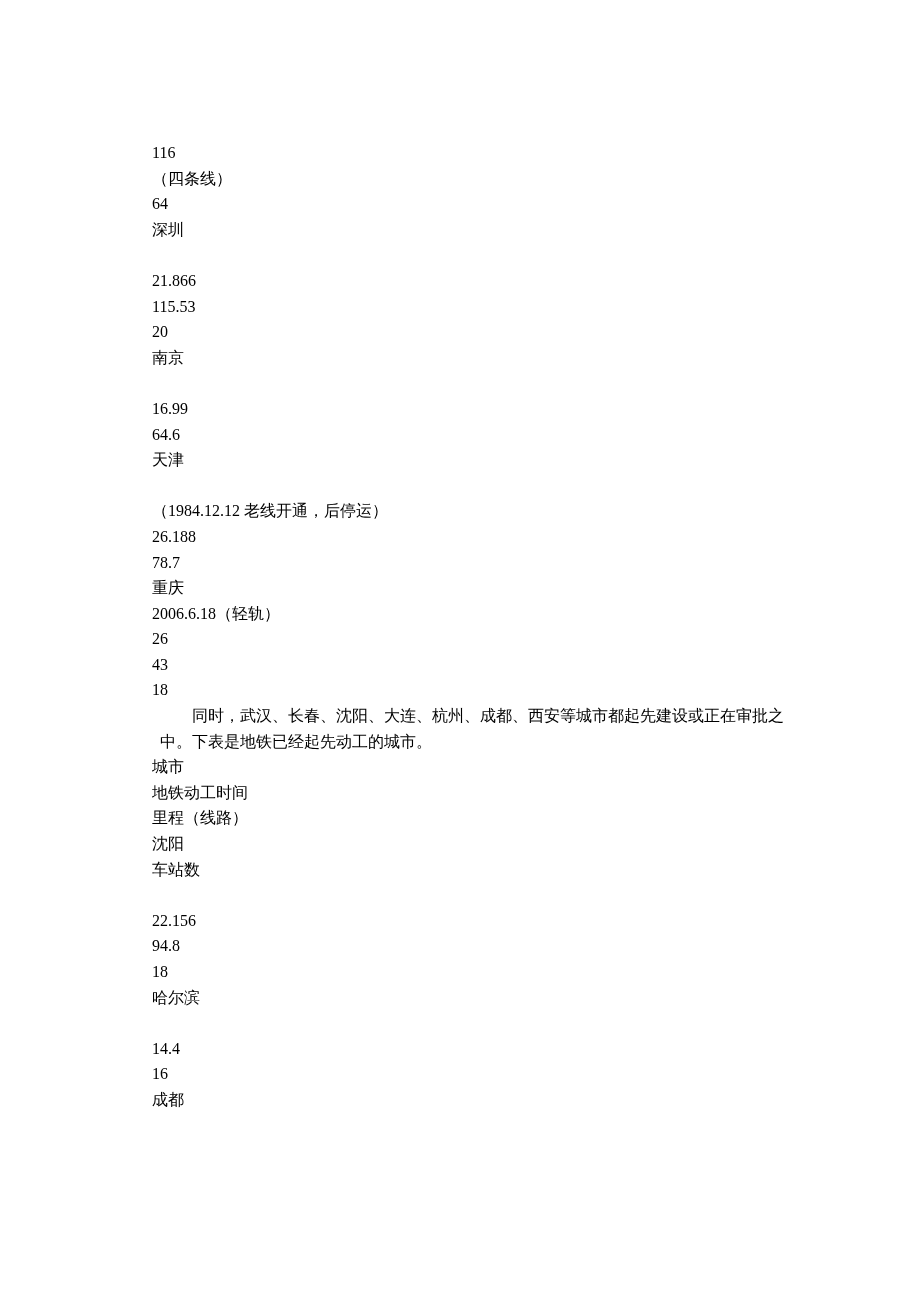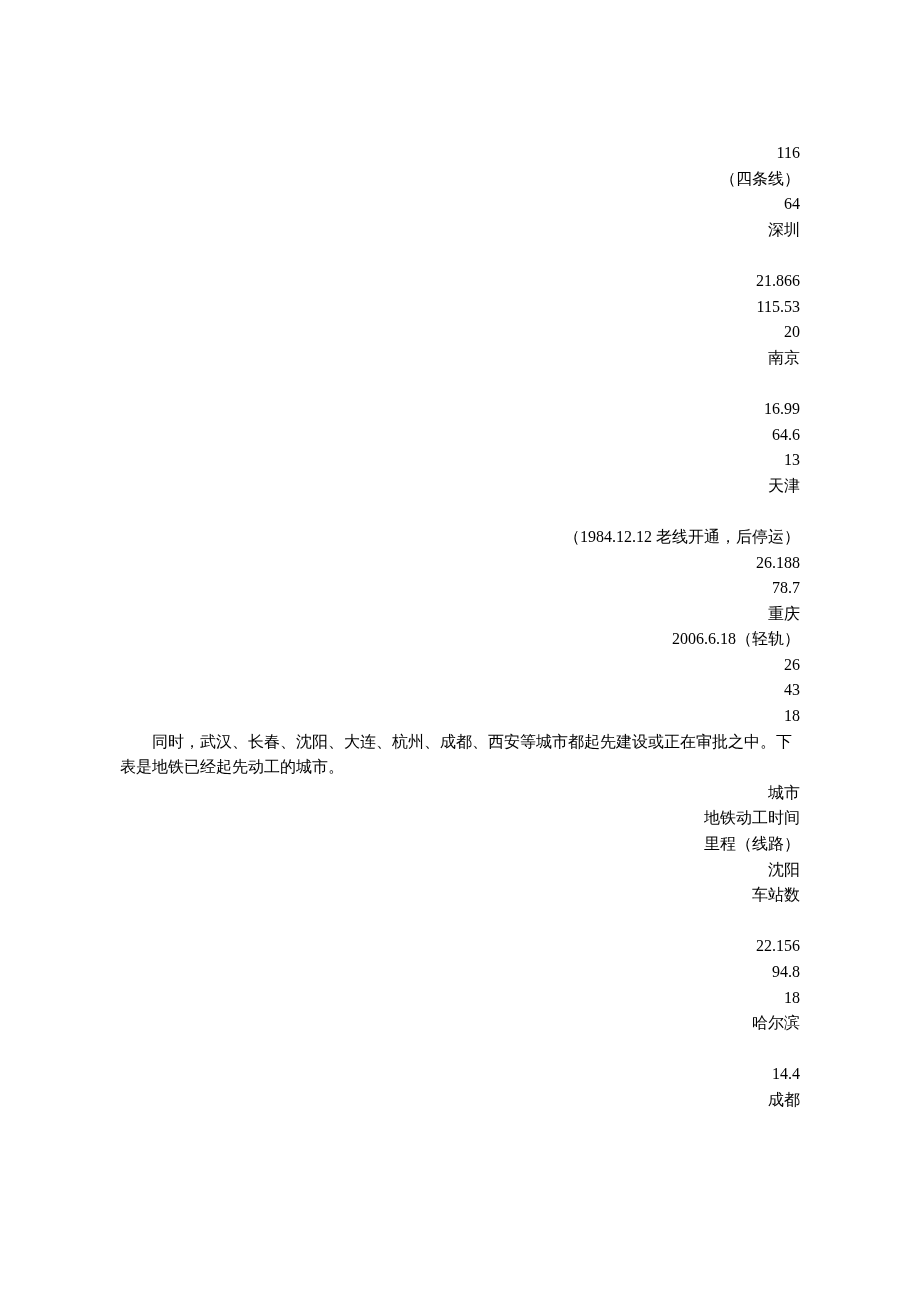--- a/index.html
+++ b/index.html
@@ -15,24 +15,24 @@
     width: 920px;
     min-height: 1301px;
     box-sizing: border-box;
     padding: 140px 120px 100px 120px;
   }
   .line {
     white-space: pre;
   }
   .indent {
     padding-left: 2em;
-    text-align: right;
   }
   .para {
     text-indent: 2em;
+    margin-left: 40px;
   }
   .blank {
     height: 1.6em;
   }
 </style>
 </head>
 <body>
 
 <div class="page">
   <div class="line indent">116</div>
@@ -40,21 +40,20 @@
   <div class="line indent">64</div>
   <div class="line indent">深圳</div>
   <div class="blank"></div>
   <div class="line indent">21.866</div>
   <div class="line indent">115.53</div>
   <div class="line indent">20</div>
   <div class="line indent">南京</div>
   <div class="blank"></div>
   <div class="line indent">16.99</div>
   <div class="line indent">64.6</div>
-  <div class="line indent">13</div>
   <div class="line indent">天津</div>
   <div class="blank"></div>
   <div class="line indent">（1984.12.12 老线开通，后停运）</div>
   <div class="line indent">26.188</div>
   <div class="line indent">78.7</div>
   <div class="line indent">重庆</div>
   <div class="line indent">2006.6.18（轻轨）</div>
   <div class="line indent">26</div>
   <div class="line indent">43</div>
   <div class="line indent">18</div>
@@ -64,14 +63,15 @@
   <div class="line indent">里程（线路）</div>
   <div class="line indent">沈阳</div>
   <div class="line indent">车站数</div>
   <div class="blank"></div>
   <div class="line indent">22.156</div>
   <div class="line indent">94.8</div>
   <div class="line indent">18</div>
   <div class="line indent">哈尔滨</div>
   <div class="blank"></div>
   <div class="line indent">14.4</div>
+  <div class="line indent">16</div>
   <div class="line indent">成都</div>
 </div>
 
 </body></html>

